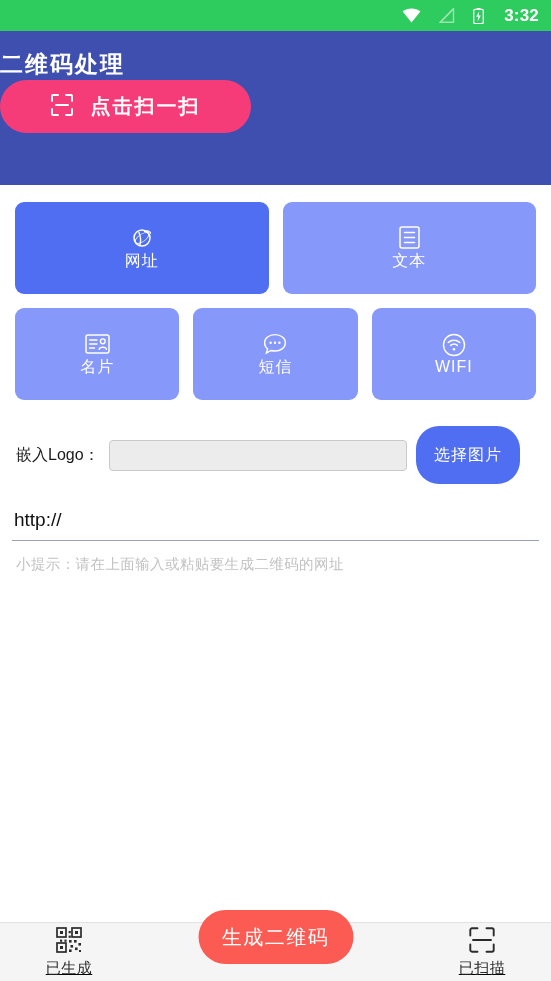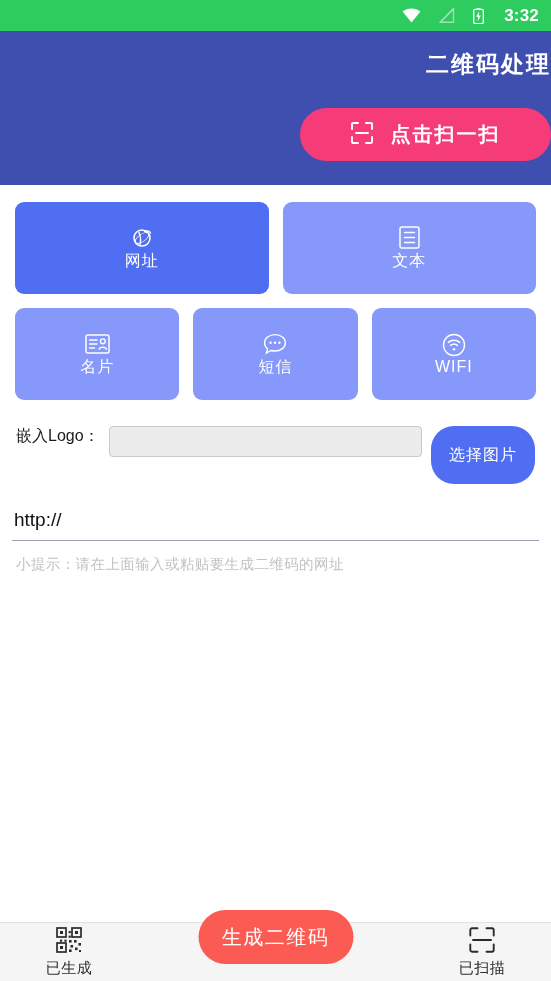--- a/index.html
+++ b/index.html
@@ -37,31 +37,30 @@
     margin-left: 2px;
   }
 
   
   .header {
     background: #3f4fb0;
     height: 154px;
     flex: 0 0 auto;
     display: flex;
     flex-direction: column;
-    align-items: flex-end;
+    align-items: flex-start;
   }
   .header-title {
     color: #ffffff;
     font-size: 23px;
     font-weight: 700;
     letter-spacing: 2px;
     margin-top: 18px;
   }
   .scan-btn {
-    margin-top: 28px;
     width: 251px;
     height: 53px;
     border-radius: 27px;
     background: #f63c78;
     border: none;
     display: flex;
     align-items: center;
     justify-content: center;
     gap: 18px;
     cursor: pointer;
@@ -97,23 +96,23 @@
   .card .card-icon { display: flex; align-items: center; justify-content: center; height: 26px; }
   .card .card-label {
     color: #ffffff;
     font-size: 16px;
     letter-spacing: 1px;
   }
 
   
   .logo-row {
     margin-top: 26px;
-    padding: 0 16px 0 16px;
-    display: flex;
-    align-items: flex-start;
+    padding: 0 31px 0 16px;
+    display: flex;
+    align-items: center;
     gap: 9px;
     flex: 0 0 auto;
   }
   .logo-label {
     font-size: 16px;
     color: #1a1a1a;
     white-space: nowrap;
   }
   .logo-input {
     flex: 1 1 auto;
@@ -182,20 +181,21 @@
     justify-content: space-between;
     padding: 0 28px;
   }
   .tabitem {
     display: flex;
     flex-direction: column;
     align-items: center;
     gap: 2px;
     cursor: pointer;
     width: 82px;
+    text-decoration: underline;
   }
   .tabitem .tab-label {
     font-size: 15px;
     color: #2b2b2b;
     letter-spacing: 0.5px;
   }
   .generate-btn {
     position: absolute;
     left: 50%;
     transform: translateX(-50%);

